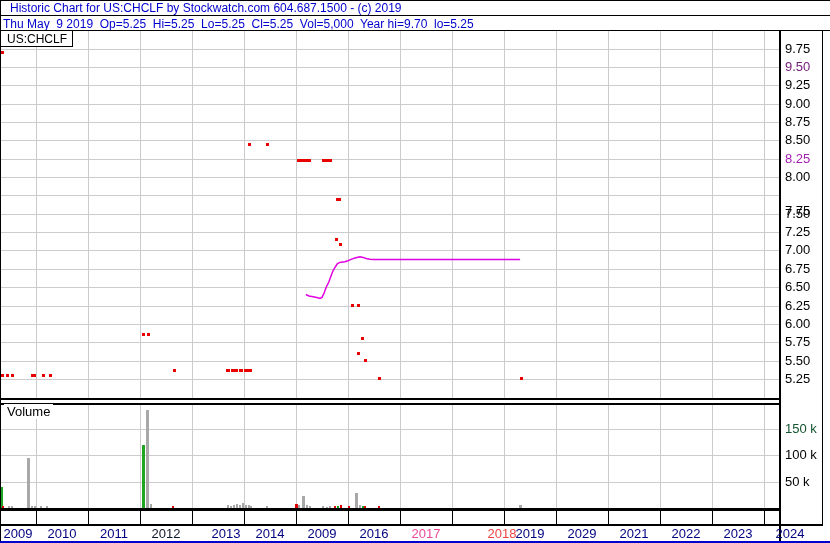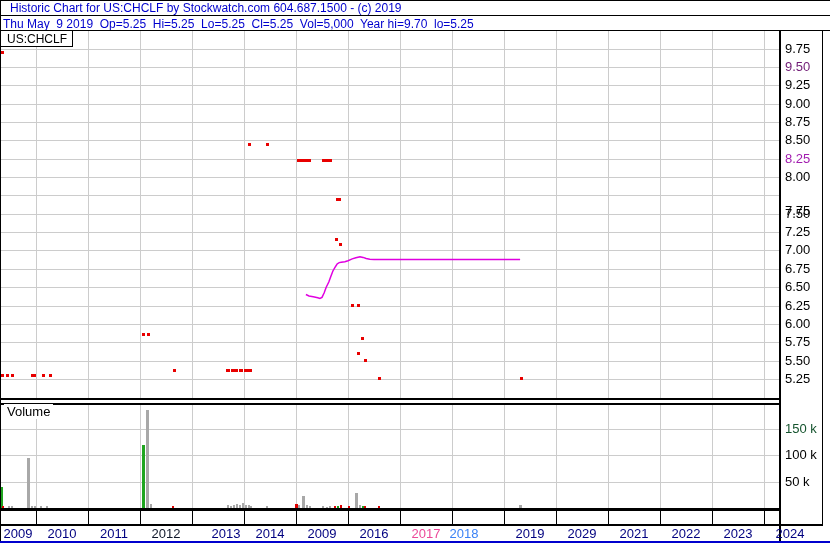--- a/index.html
+++ b/index.html
@@ -220,21 +220,21 @@
       <div class="ln" style="left: 764px; top: 511px; width: 1px; height: 13px; background: rgb(0, 0, 0);"></div>
       <div class="yrlab" style="left: -2px; top: 527px; color: rgb(0, 0, 128);">2009</div>
       <div class="yrlab" style="left: 42px; top: 527px; color: rgb(0, 0, 128);">2010</div>
       <div class="yrlab" style="left: 94px; top: 527px; color: rgb(0, 0, 128);">2011</div>
       <div class="yrlab" style="left: 146px; top: 527px; color: #0f172a;">2012</div>
       <div class="yrlab" style="left: 198px; top: 527px; color: rgb(0, 0, 128); margin-left: 8px;">2013</div>
       <div class="yrlab" style="left: 250px; top: 527px; color: rgb(0, 0, 128);">2014</div>
       <div class="yrlab" style="left: 302px; top: 527px; color: rgb(0, 0, 128);">2009</div>
       <div class="yrlab" style="left: 354px; top: 527px; color: rgb(0, 0, 128);">2016</div>
       <div class="yrlab" style="left: 406px; top: 527px; color: #ec4899;">2017</div>
-      <div class="yrlab" style="left: 444px; top: 527px; color: #3b82f6;">2018</div>
+      <div class="yrlab" style="left: 482px; top: 527px; color: #ef4444;">2018</div>
       <div class="yrlab" style="left: 510px; top: 527px; color: rgb(0, 0, 128);">2019</div>
       <div class="yrlab" style="left: 562px; top: 527px; color: rgb(0, 0, 128);">2029</div>
       <div class="yrlab" style="left: 614px; top: 527px; color: rgb(0, 0, 128);">2021</div>
       <div class="yrlab" style="left: 666px; top: 527px; color: rgb(0, 0, 128);">2022</div>
       <div class="yrlab" style="left: 718px; top: 527px; color: rgb(0, 0, 128);">2023</div>
       <div class="yrlab" style="left: 770px; top: 527px; color: rgb(0, 0, 128);">2024</div>
     </div>
 
   <div id="symbol-box">
     <span>US:CHCLF</span>

